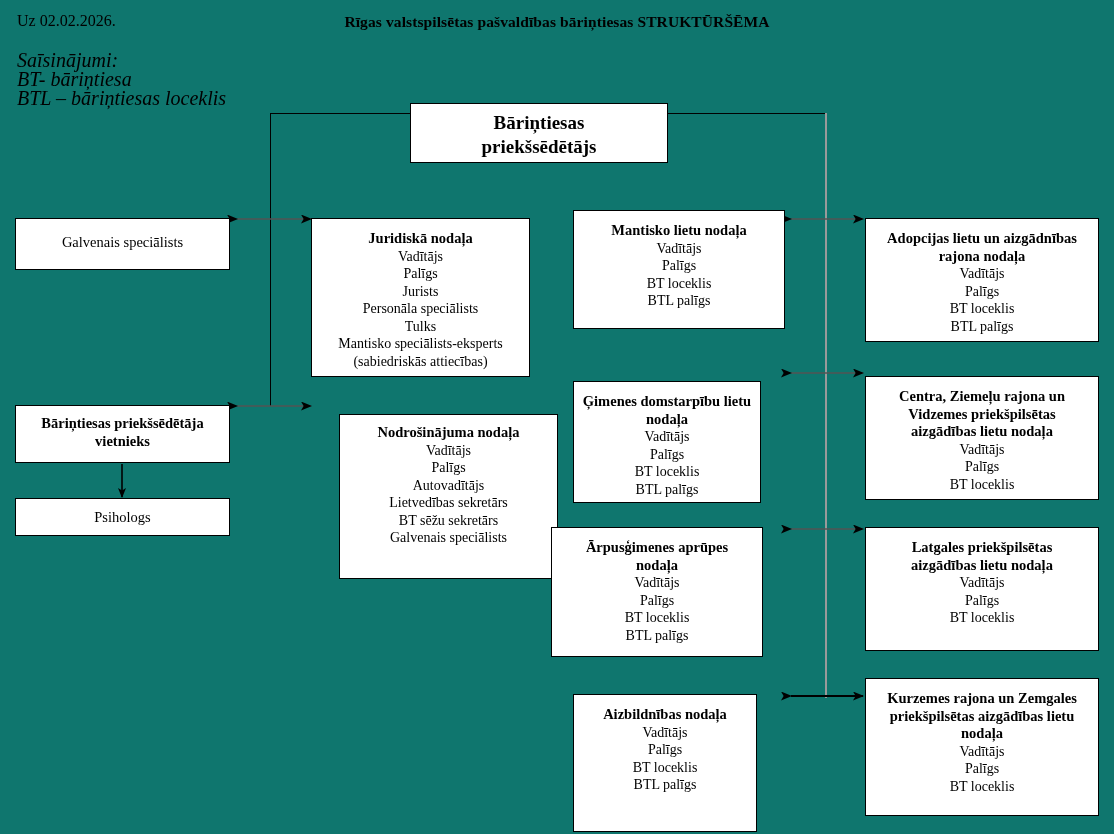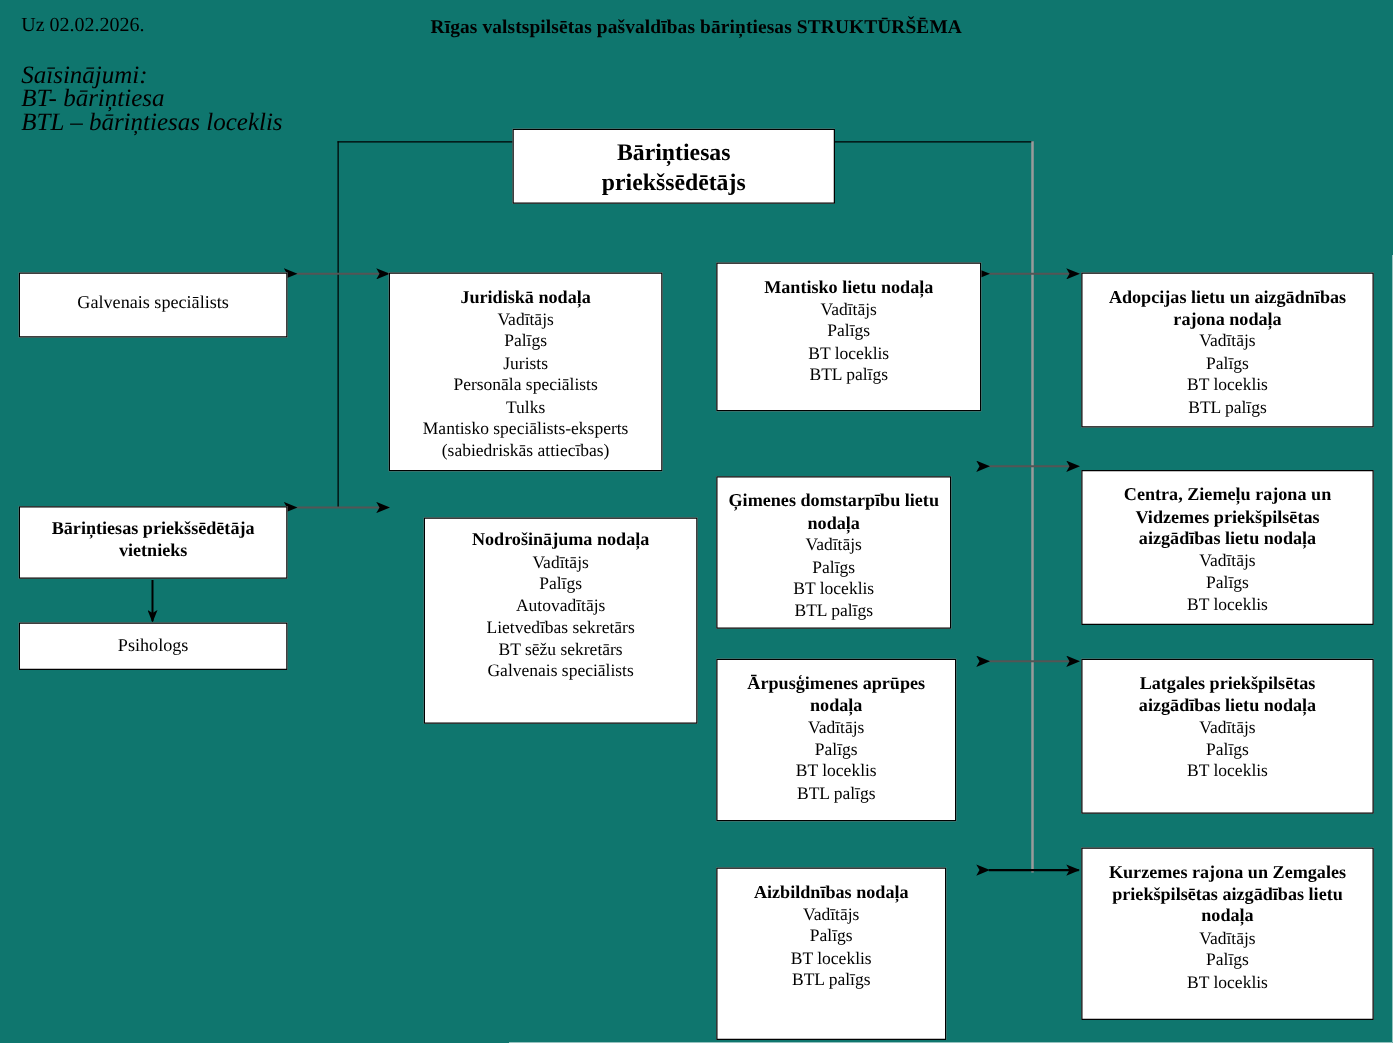--- a/index.html
+++ b/index.html
@@ -112,21 +112,21 @@
   #box-supply { left: 311px; top: 414px; width: 219px; height: 165px; margin-left: 28px; }
   #box-supply .inner { padding-top: 9px; }
 
   
   #box-property { left: 573px; top: 210px; width: 212px; height: 119px; }
   #box-property .inner { padding-top: 11px; }
 
   #box-family   { left: 573px; top: 381px; width: 188px; height: 122px; }
   #box-family .inner { padding-top: 11px; }
 
-  #box-outfamily { left: 573px; top: 527px; width: 192px; height: 130px; }
+  #box-outfamily { left: 551px; top: 527px; width: 212px; height: 130px; }
   #box-outfamily .inner { padding-top: 11px; }
 
   #box-guardian { left: 573px; top: 694px; width: 184px; height: 138px; }
   #box-guardian .inner { padding-top: 11px; }
 
   
   #box-adoption { left: 865px; top: 218px; width: 234px; height: 124px; }
   #box-adoption .inner { padding-top: 11px; }
 
   #box-centre   { left: 865px; top: 376px; width: 234px; height: 124px; }

